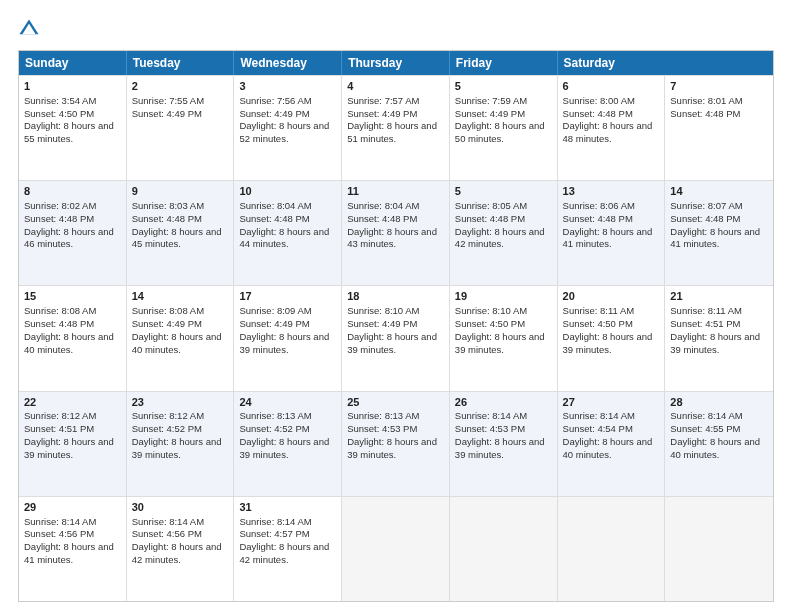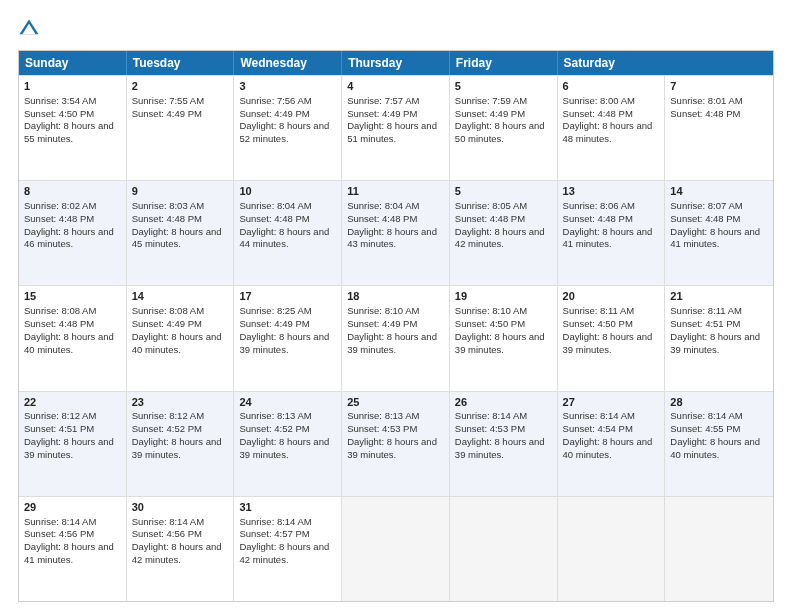--- a/index.html
+++ b/index.html
@@ -244,21 +244,21 @@
         <div>Daylight: 8 hours and 40 minutes.</div>
       </div>
           <div class="cal-cell">
         <div class="cal-cell-day">14</div>
         <div>Sunrise: 8:08 AM</div>
         <div>Sunset: 4:49 PM</div>
         <div>Daylight: 8 hours and 40 minutes.</div>
       </div>
           <div class="cal-cell">
         <div class="cal-cell-day">17</div>
-        <div>Sunrise: 8:25 AM</div>
+        <div>Sunrise: 8:09 AM</div>
         <div>Sunset: 4:49 PM</div>
         <div>Daylight: 8 hours and 39 minutes.</div>
       </div>
           <div class="cal-cell">
         <div class="cal-cell-day">18</div>
         <div>Sunrise: 8:10 AM</div>
         <div>Sunset: 4:49 PM</div>
         <div>Daylight: 8 hours and 39 minutes.</div>
       </div>
           <div class="cal-cell">

